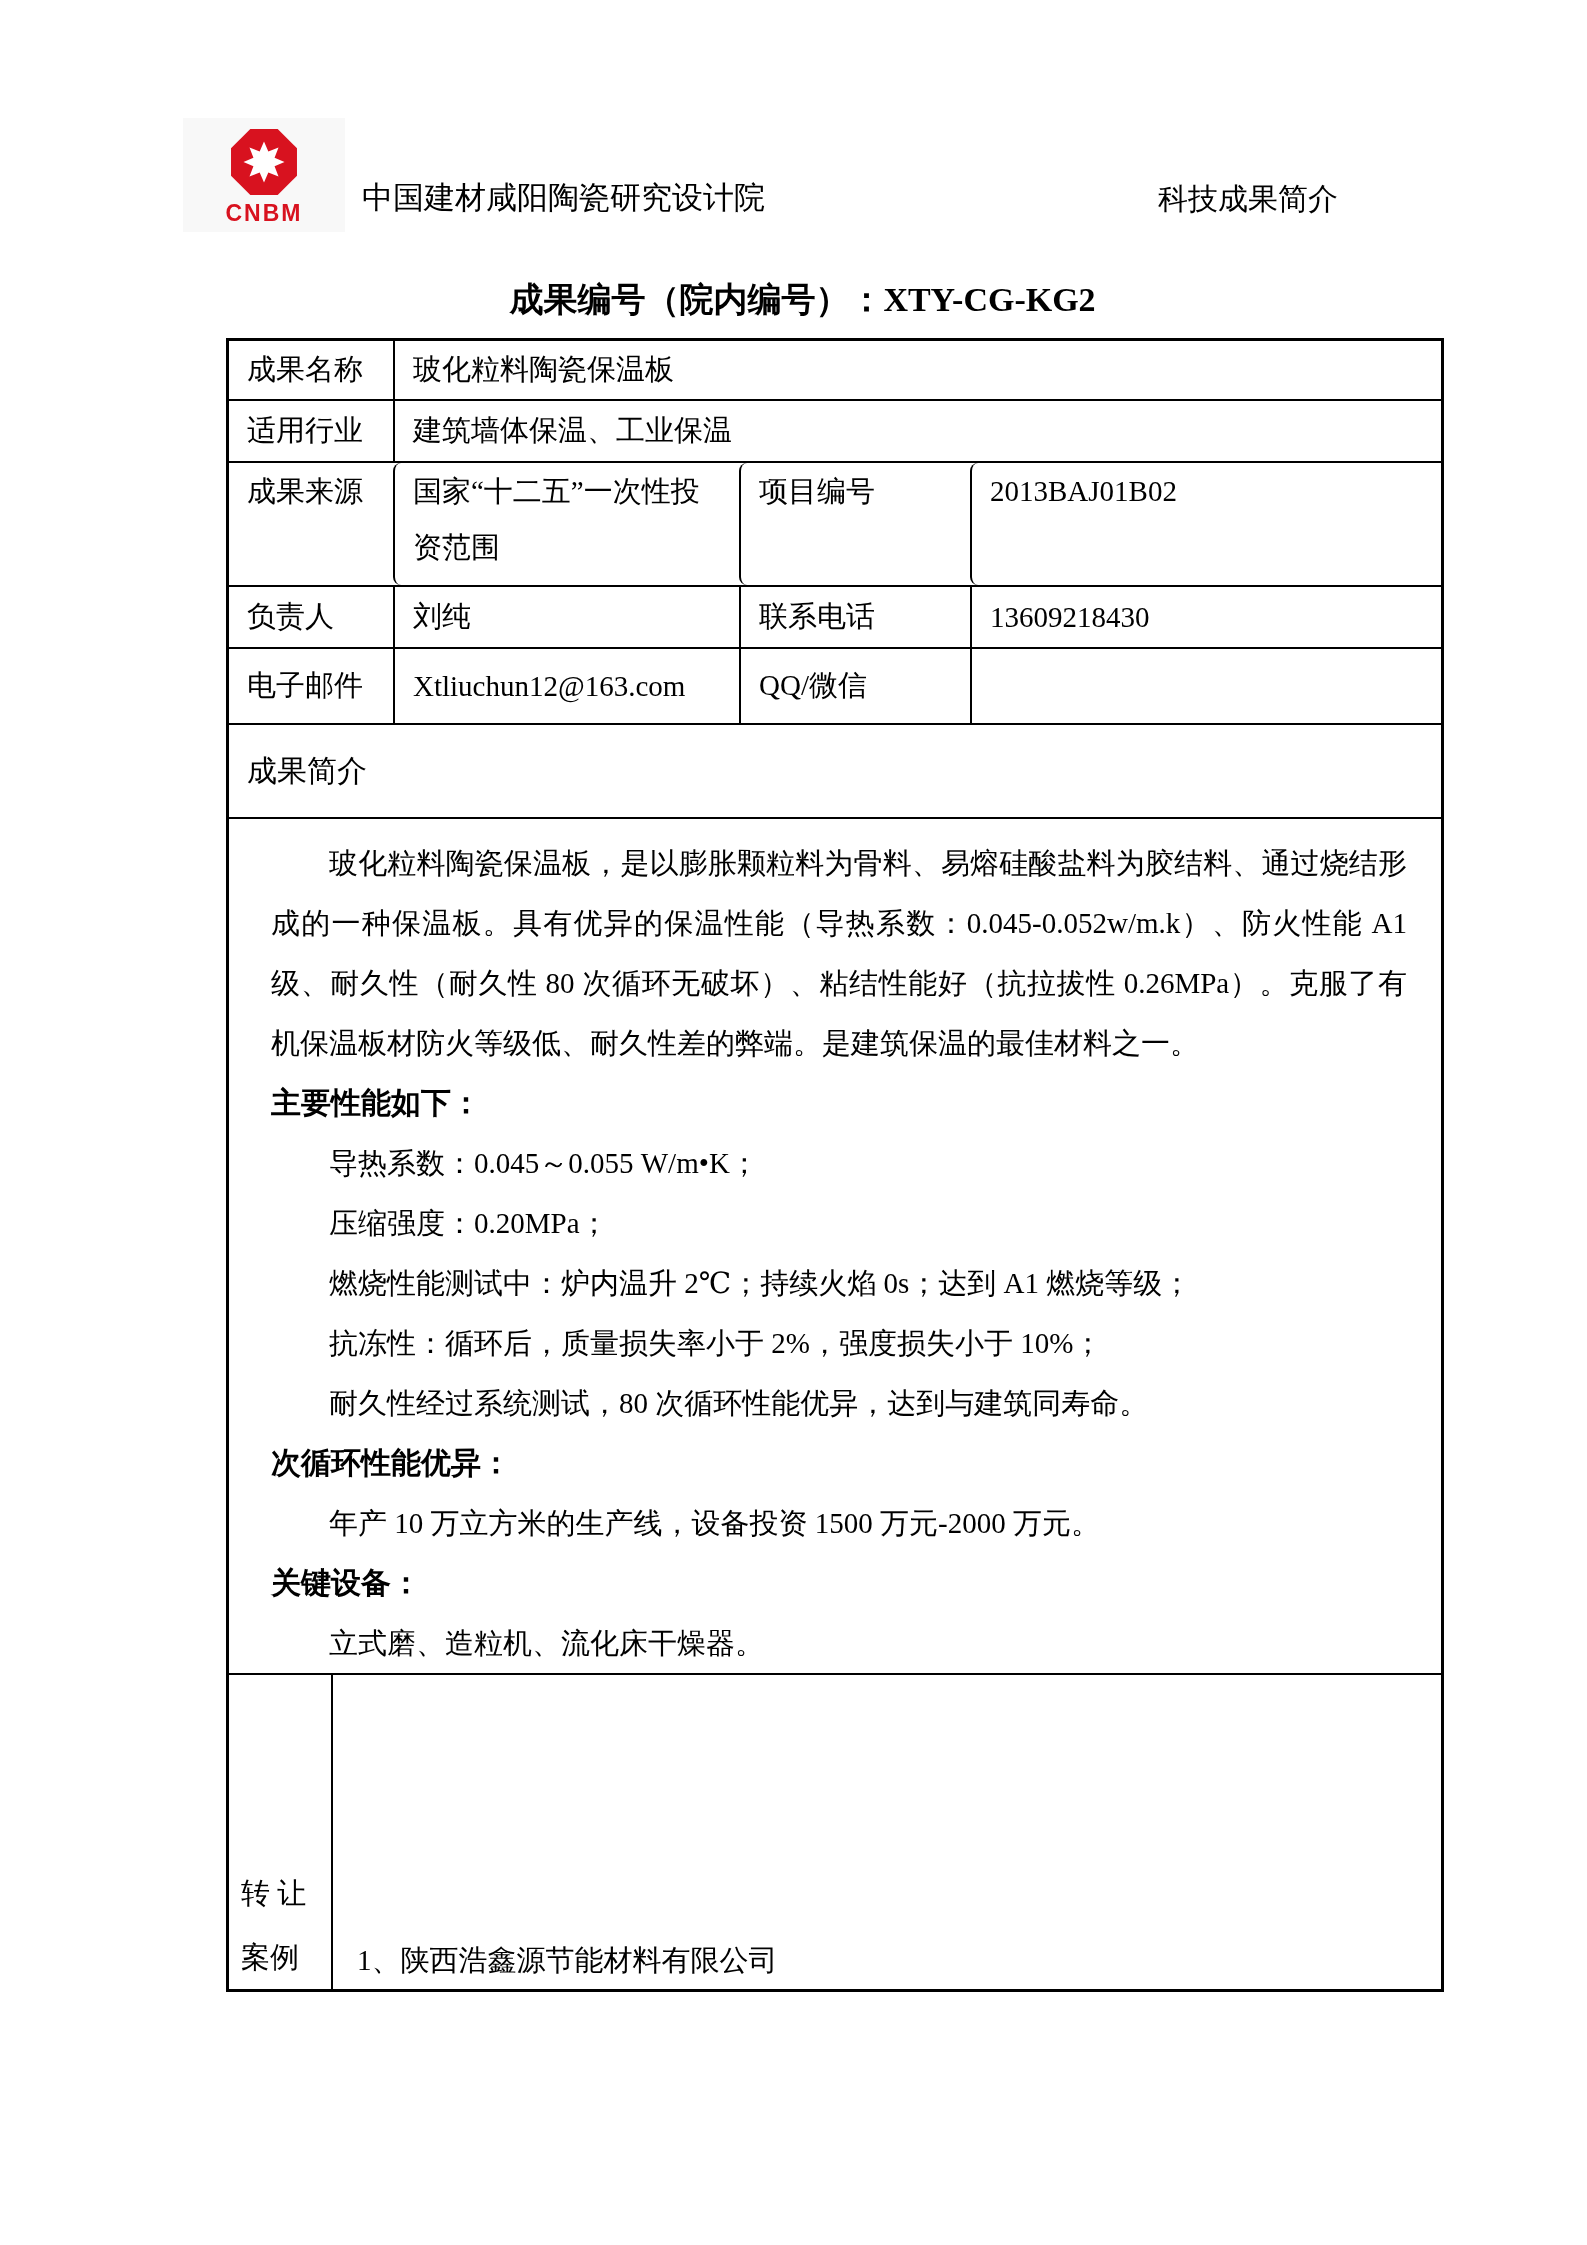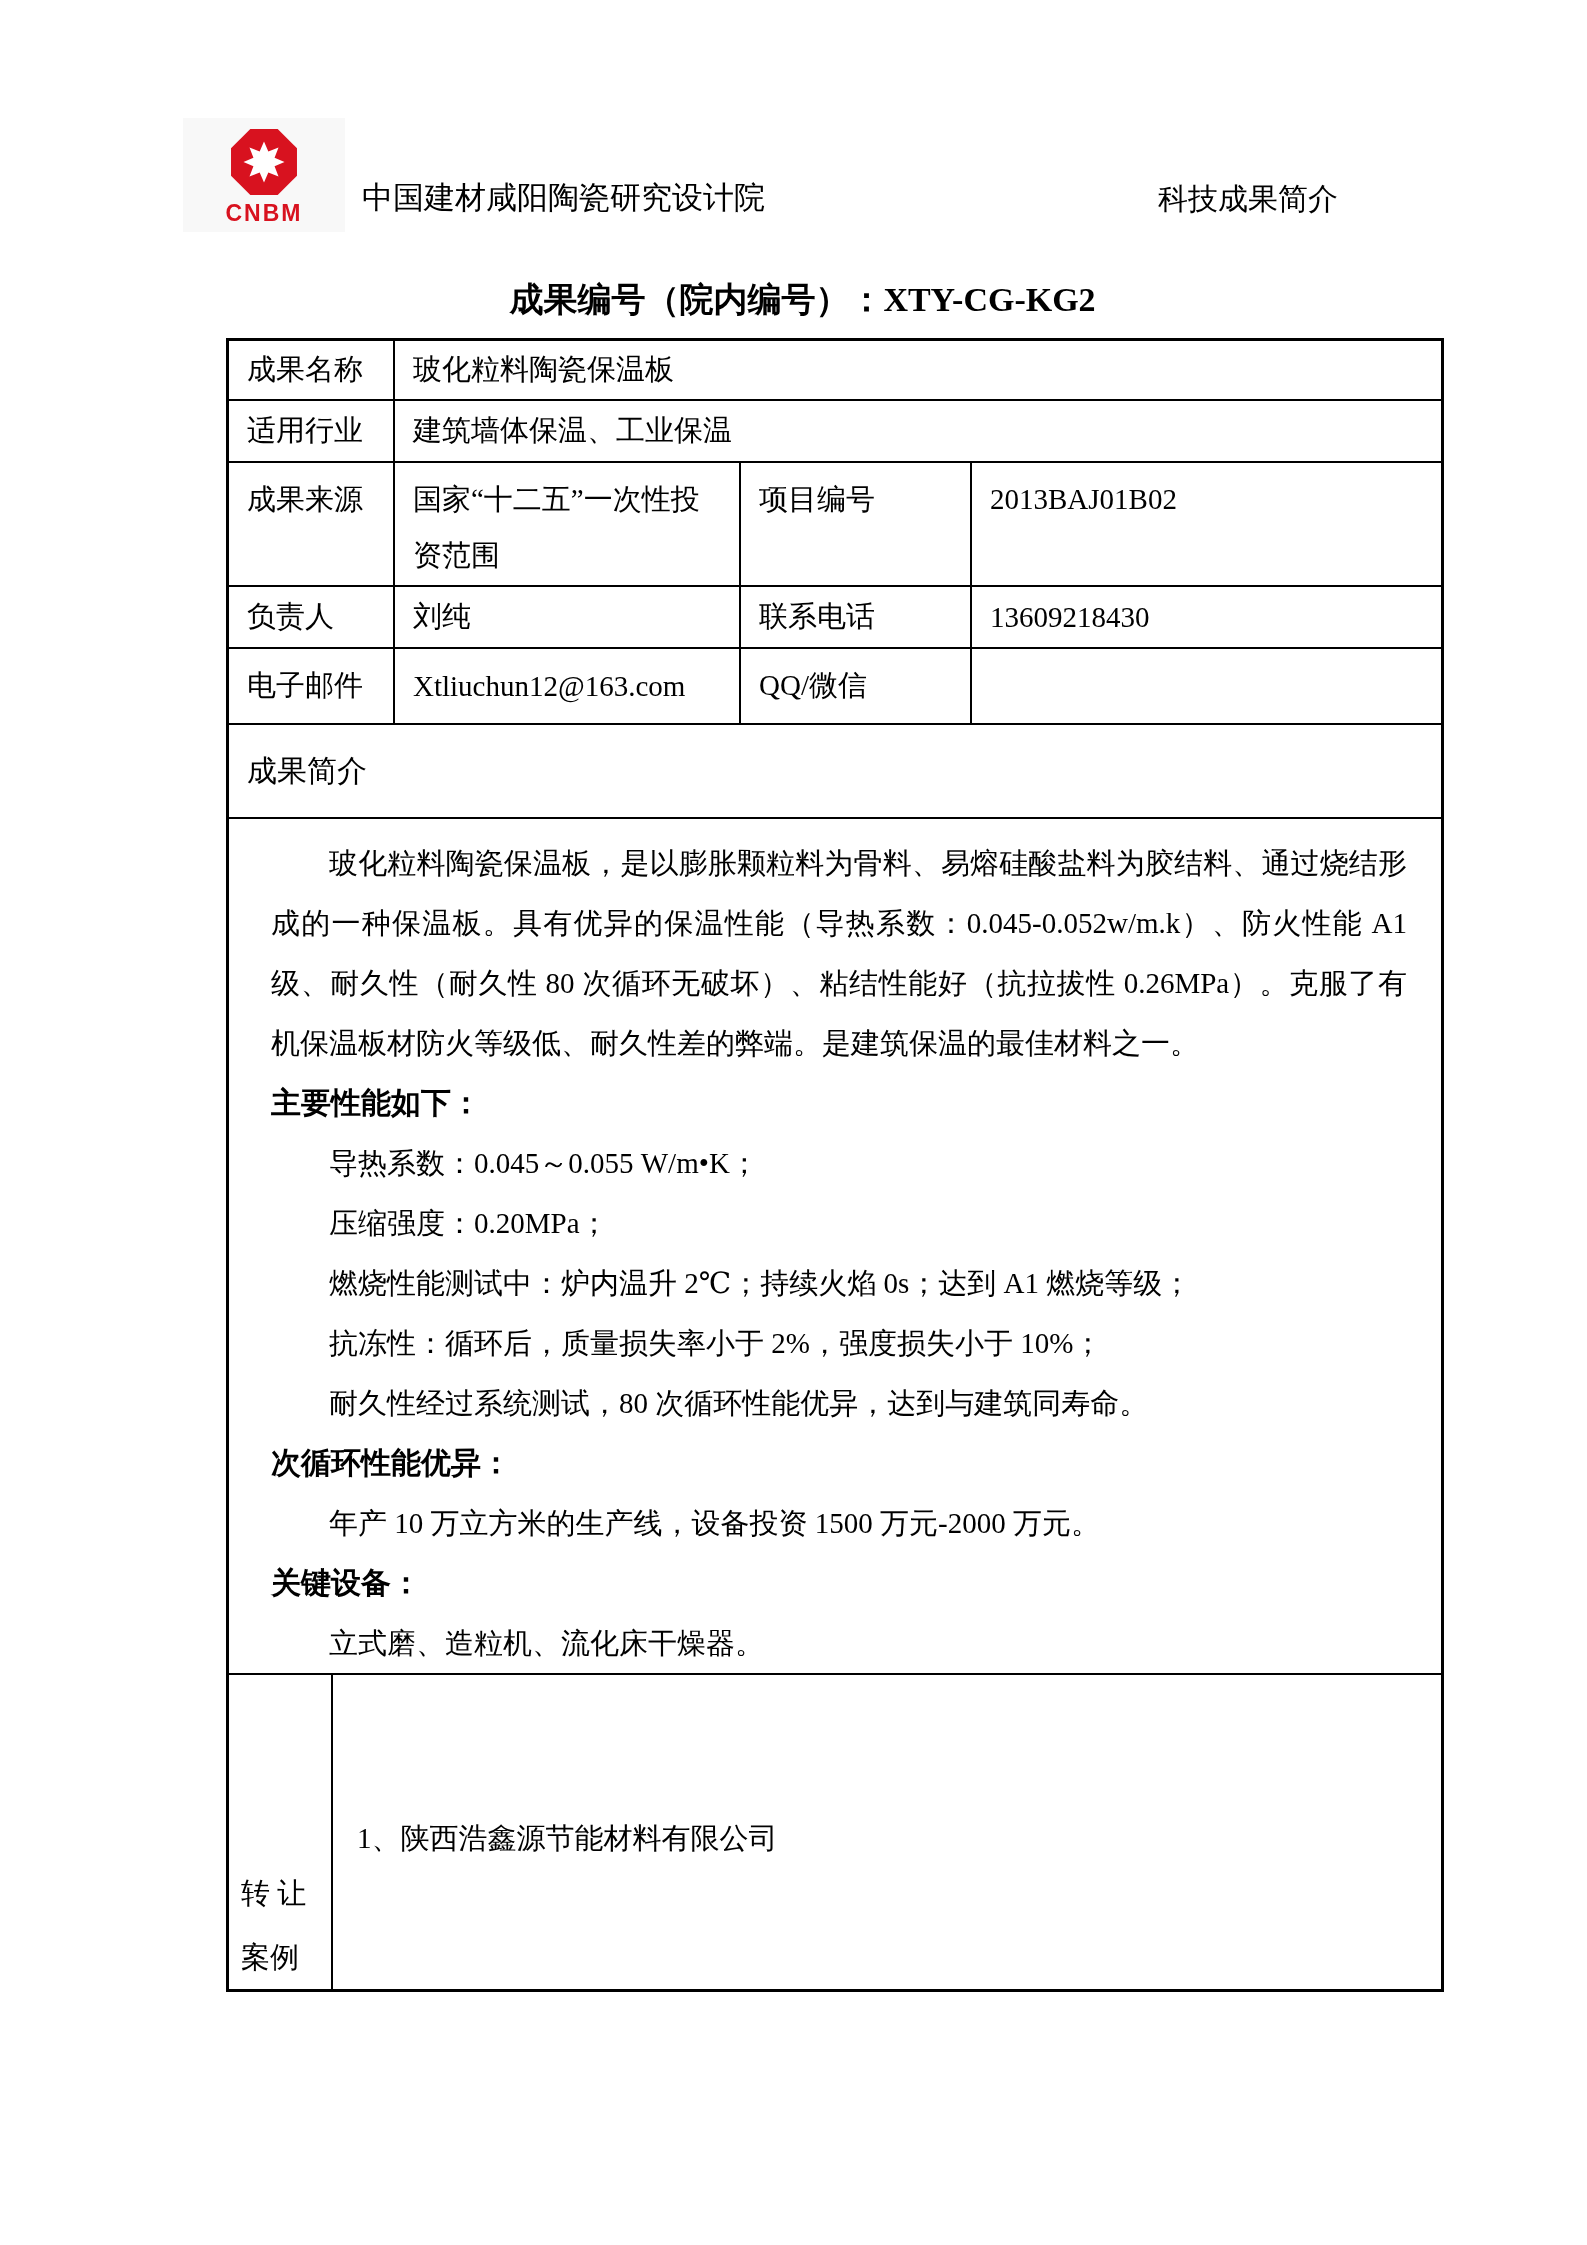--- a/index.html
+++ b/index.html
@@ -54,41 +54,41 @@
   .cell{
     box-sizing:border-box;
     display:flex;align-items:center;
     padding:0 14px 0 18px;
     overflow:hidden;
   }
   .cell + .cell{border-left:2px solid #000;}
   .r1{height:60px;} .r2{height:62px;} .r3{height:124px;}
   .r4{height:62px;} .r5{height:76px;} .r6{height:94px;}
   .r8{height:314px;}
-  .top-align{align-items:flex-start;padding-top:8px;line-height:56px;}
+  .top-align{align-items:flex-start;padding-top:0;line-height:56px;border-radius:8px;}
   .section-header-cell{font-size:30px;}
   
   .body-cell{
     box-sizing:border-box;
     padding:14px 34px 0 42px;
     line-height:60px;
   }
   .intro-p{margin:0;text-indent:2em;text-align:justify;line-height:60px;}
   .sec-h{
     margin:0;font-weight:bold;line-height:60px;font-size:30px;
     font-family:"DejaVu Sans","Liberation Sans",sans-serif;
   }
   .sec-item{margin:0;padding-left:58px;line-height:60px;}
   
   .transfer-label{
     flex-direction:column;align-items:flex-start;justify-content:flex-end;
     padding-left:12px;line-height:64px;
   }
   .transfer-content{
-    flex-direction:column;align-items:flex-start;justify-content:center;
+    flex-direction:column;align-items:flex-start;justify-content:flex-end;
     padding-top:12px;padding-left:24px;line-height:58px;
   }
 </style>
 </head>
 <body>
 
 <div class="page">
 
   <div class="logo-block">
     <svg width="76" height="76" viewBox="0 0 100 100">

